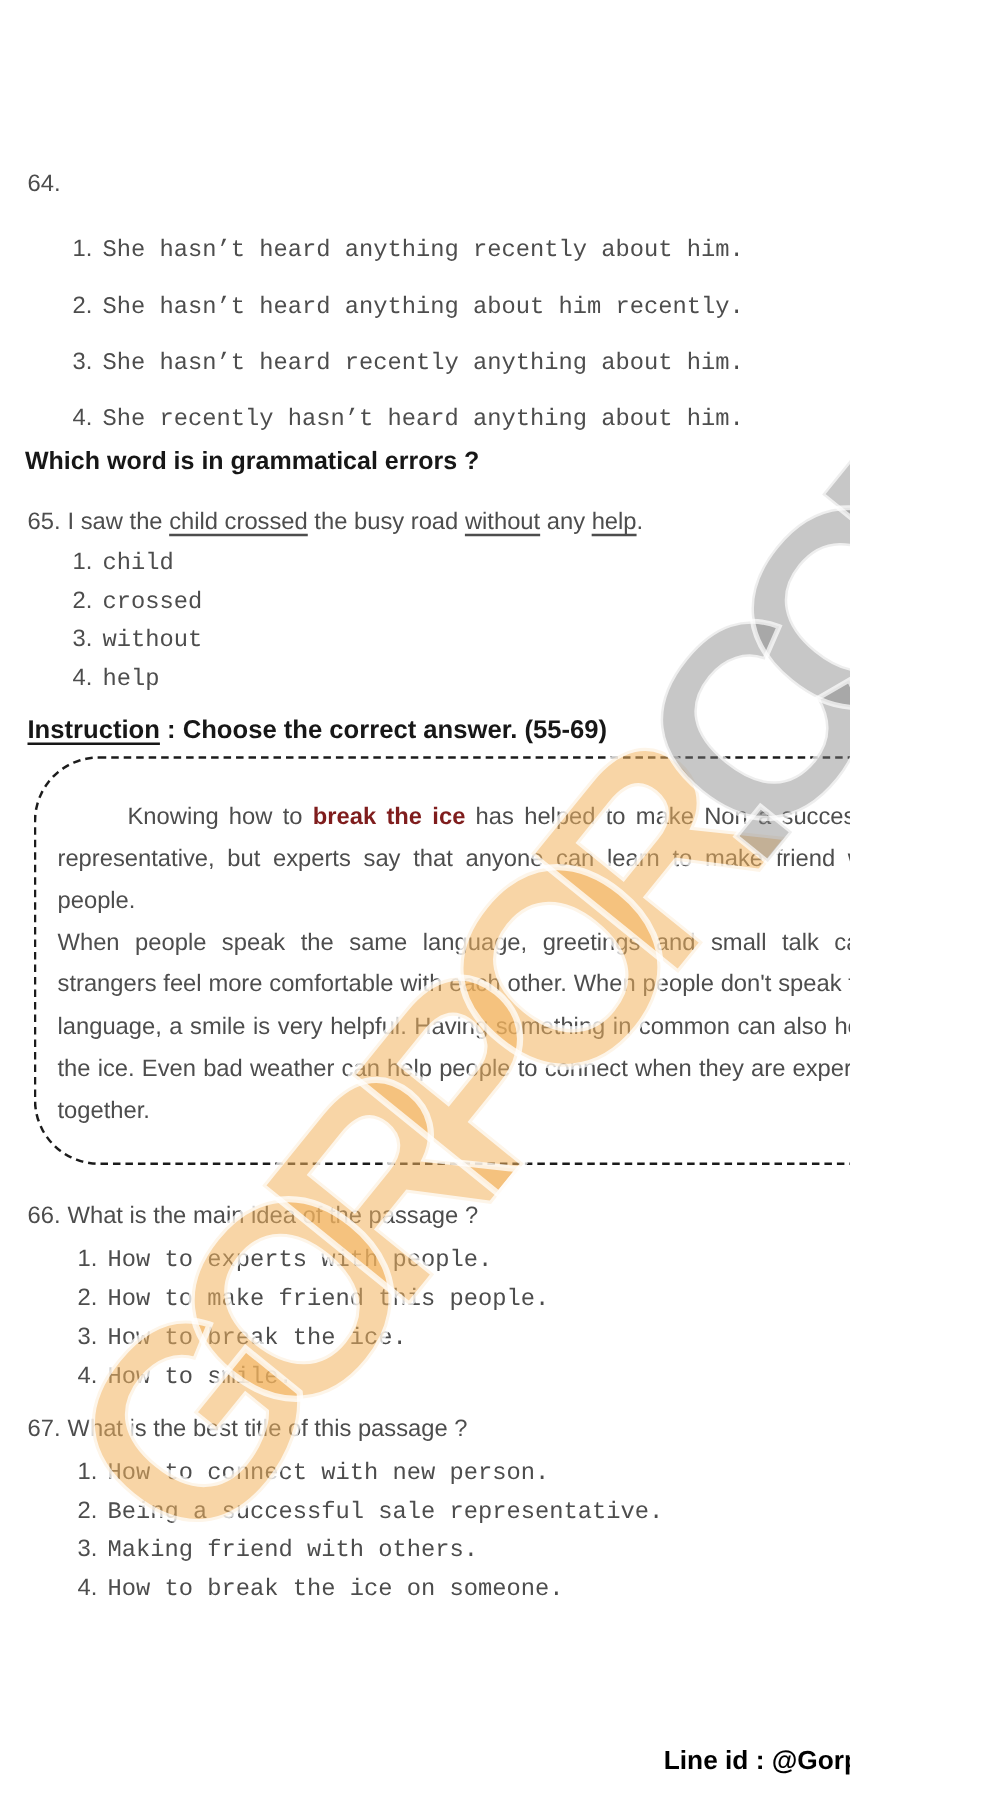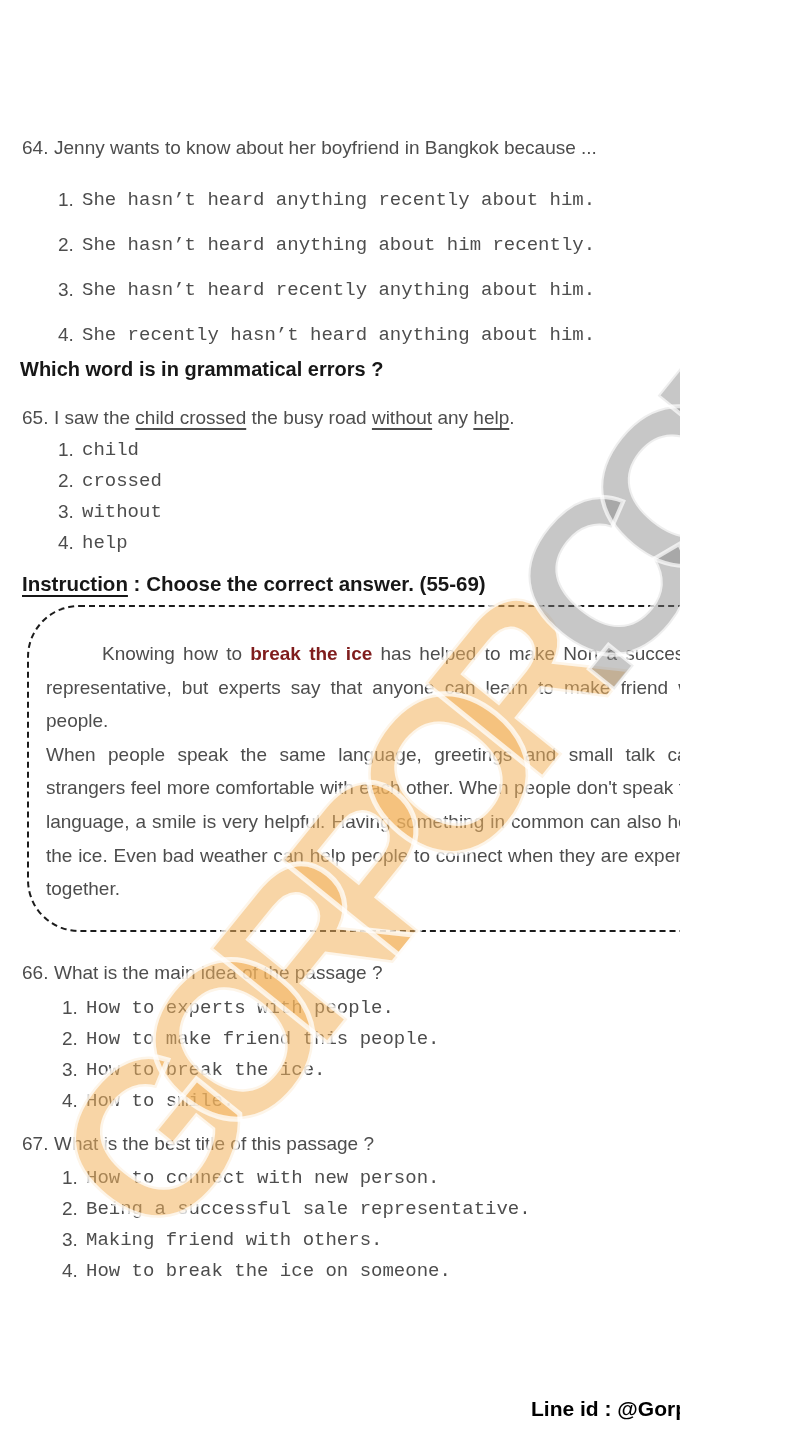--- a/index.html
+++ b/index.html
@@ -90,21 +90,20 @@
   }
 </style>
 </head>
 <body>
 
 <div class="page">
 
   <div class="q-block" id="q64">
     <div class="q-line">
       <span class="qnum">64.</span>
-      <span class="qtext">Jenny wants to know about her boyfriend in Bangkok because ...</span>
     </div>
     <div class="opts">
       <div class="opt">
         <span class="onum">1.</span>
         <span class="otext">She hasn’t heard anything recently about him.</span>
       </div>
       <div class="opt">
         <span class="onum">2.</span>
         <span class="otext">She hasn’t heard anything about him recently.</span>
       </div>

